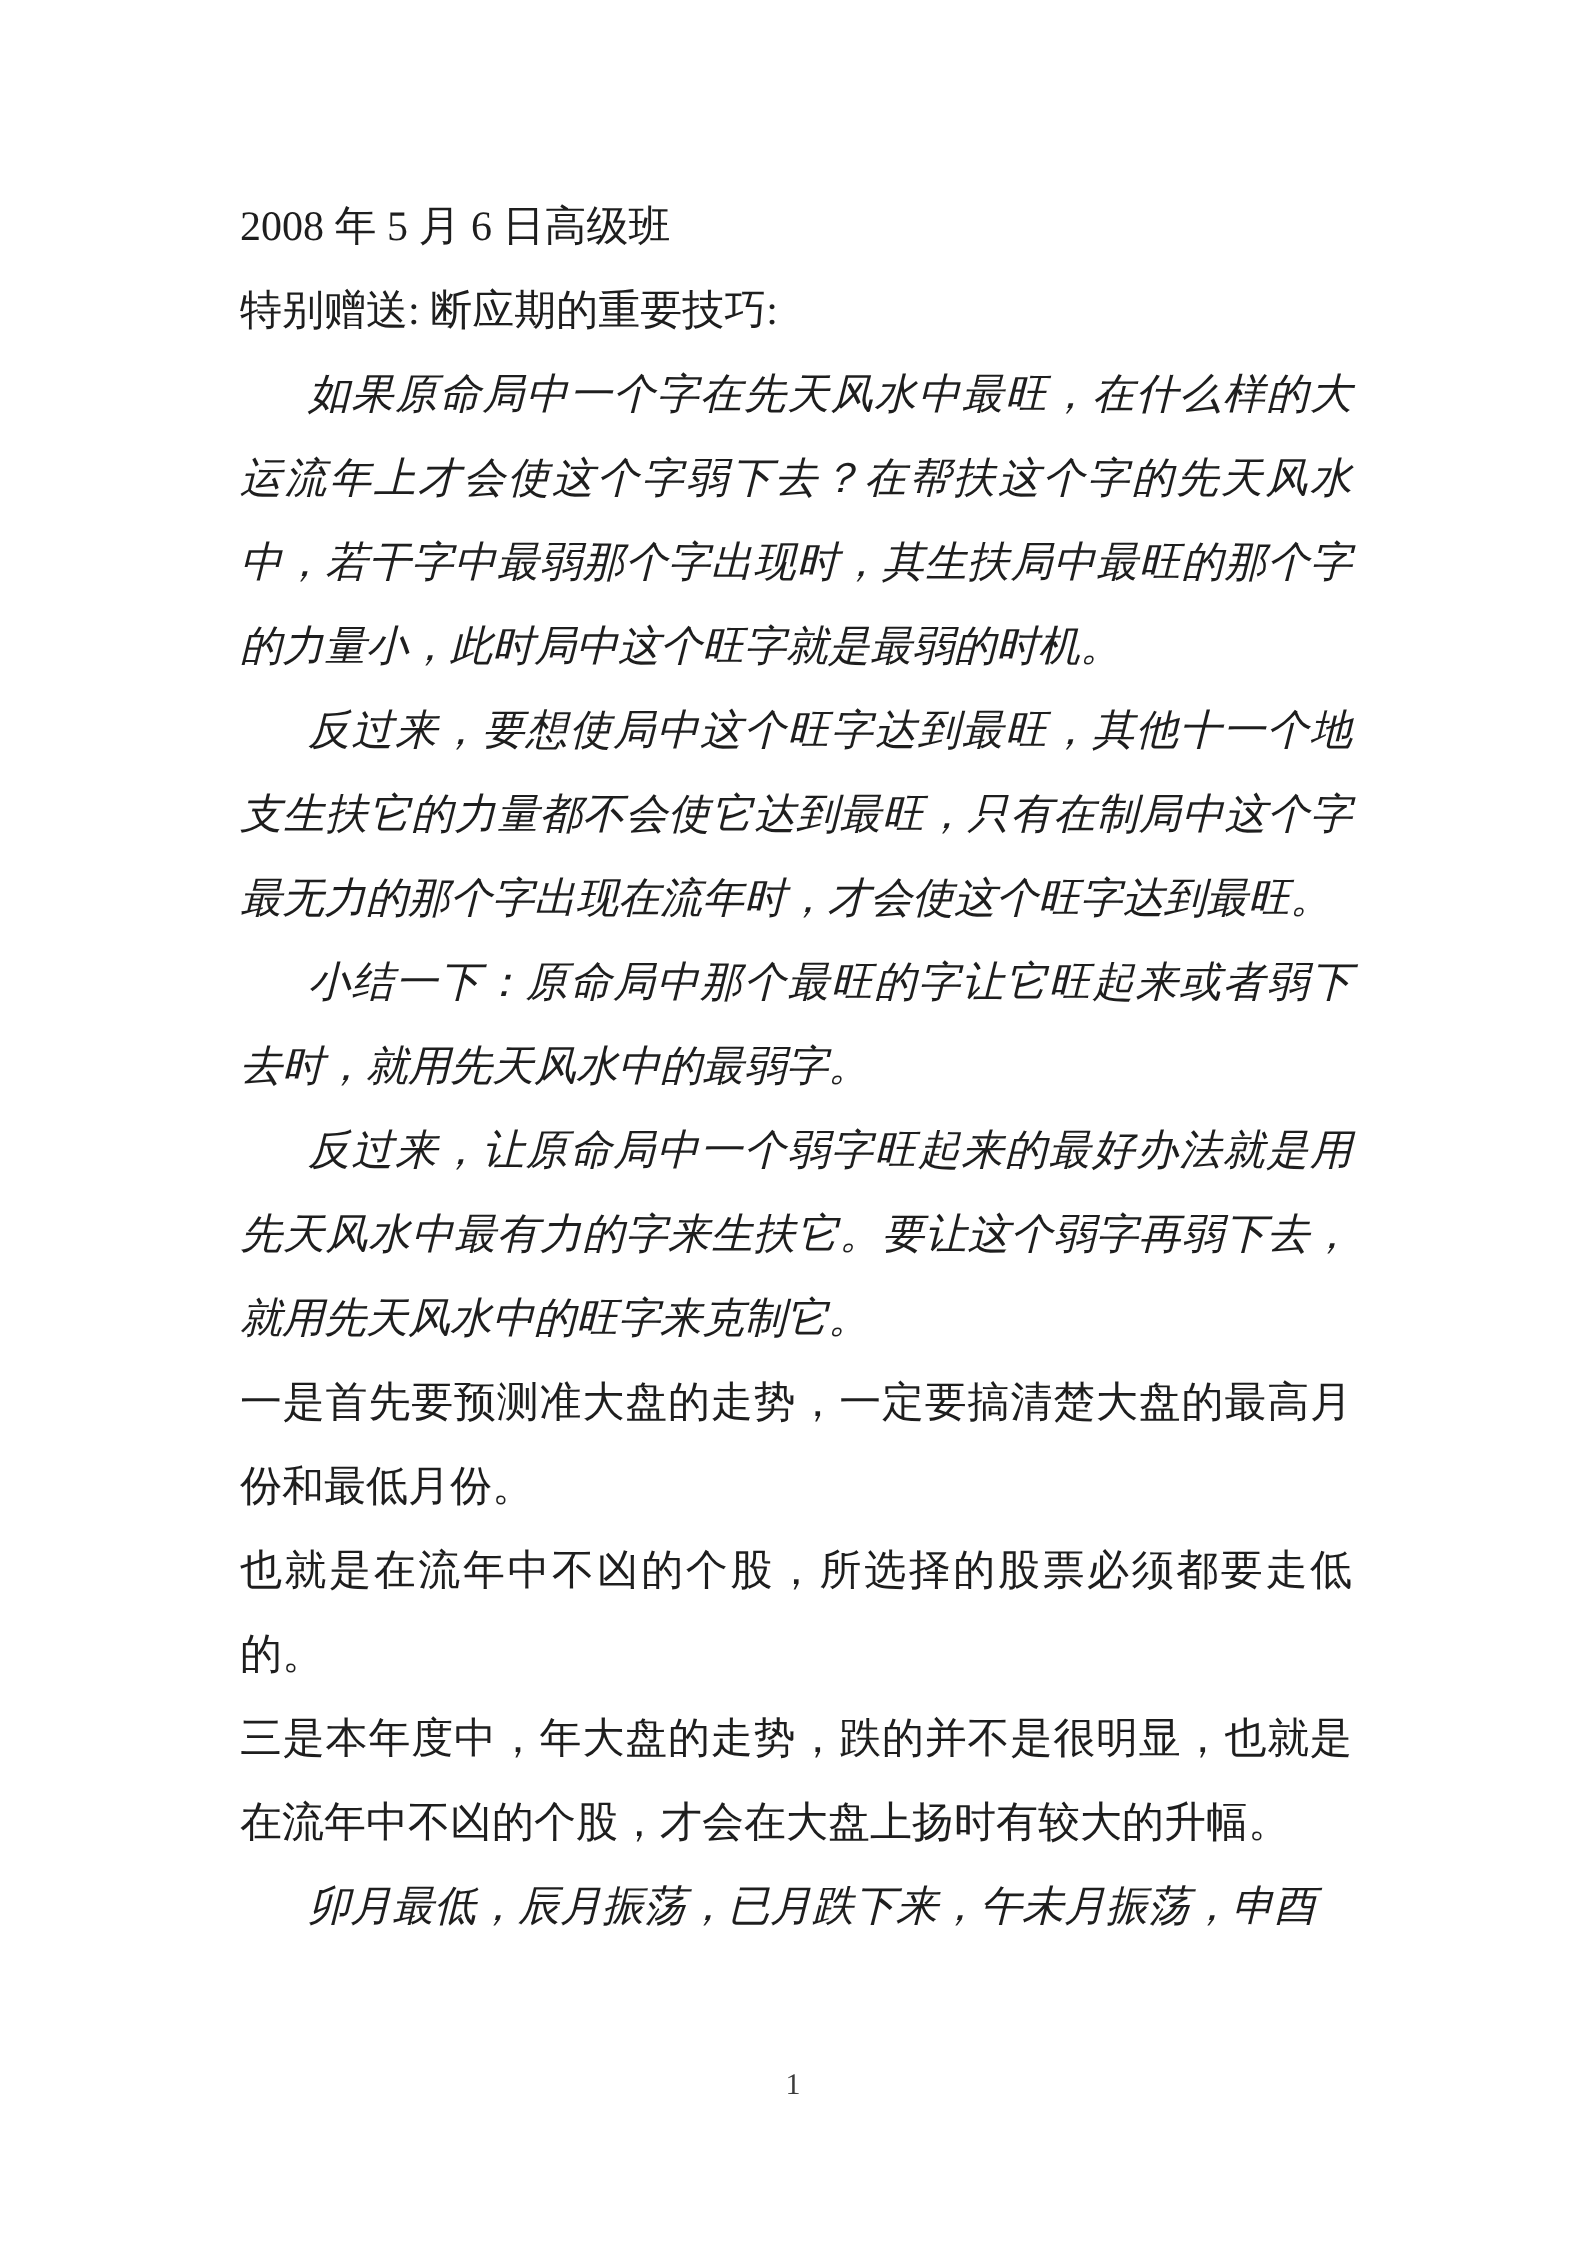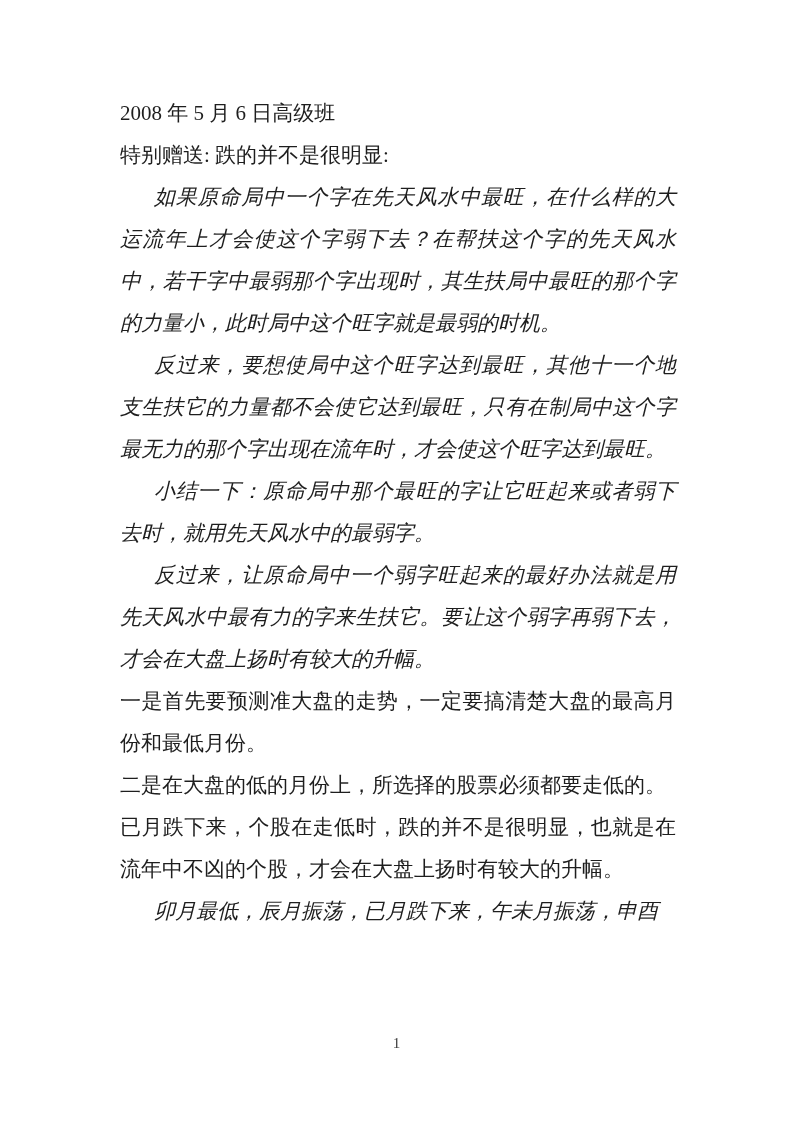--- a/index.html
+++ b/index.html
@@ -46,24 +46,24 @@
     color: #3c3c3c;
     font-family: "Liberation Serif", "DejaVu Serif", serif;
   }
 </style>
 </head>
 <body>
 
 <div class="page">
   <div class="content">
     <p>2008 年 5 月 6 日高级班</p>
-    <p>特别赠送: 跌的并不是很明显:</p>
+    <p>特别赠送: 断应期的重要技巧:</p>
     <p class="indent">如果原命局中一个字在先天风水中最旺，在什么样的大运流年上才会使这个字弱下去？在帮扶这个字的先天风水中，若干字中最弱那个字出现时，其生扶局中最旺的那个字的力量小，此时局中这个旺字就是最弱的时机。</p>
     <p class="indent">反过来，要想使局中这个旺字达到最旺，其他十一个地支生扶它的力量都不会使它达到最旺，只有在制局中这个字最无力的那个字出现在流年时，才会使这个旺字达到最旺。</p>
     <p class="indent">小结一下：原命局中那个最旺的字让它旺起来或者弱下去时，就用先天风水中的最弱字。</p>
-    <p class="indent">反过来，让原命局中一个弱字旺起来的最好办法就是用先天风水中最有力的字来生扶它。要让这个弱字再弱下去，才会在大盘上扬时有较大的升幅。</p>
+    <p class="indent">反过来，让原命局中一个弱字旺起来的最好办法就是用先天风水中最有力的字来生扶它。要让这个弱字再弱下去，就用先天风水中的旺字来克制它。</p>
     <p>一是首先要预测准大盘的走势，一定要搞清楚大盘的最高月份和最低月份。</p>
-    <p>二是在大盘的低的月份上，所选择的股票必须都要走低的。</p>
-    <p>已月跌下来，个股在走低时，跌的并不是很明显，也就是在流年中不凶的个股，才会在大盘上扬时有较大的升幅。</p>
+    <p>也就是在流年中不凶的个股，所选择的股票必须都要走低的。</p>
+    <p>三是本年度中，年大盘的走势，跌的并不是很明显，也就是在流年中不凶的个股，才会在大盘上扬时有较大的升幅。</p>
     <p class="indent">卯月最低，辰月振荡，已月跌下来，午未月振荡，申酉</p>
   </div>
   <div class="page-number">1</div>
 </div>
 
 </body></html>

